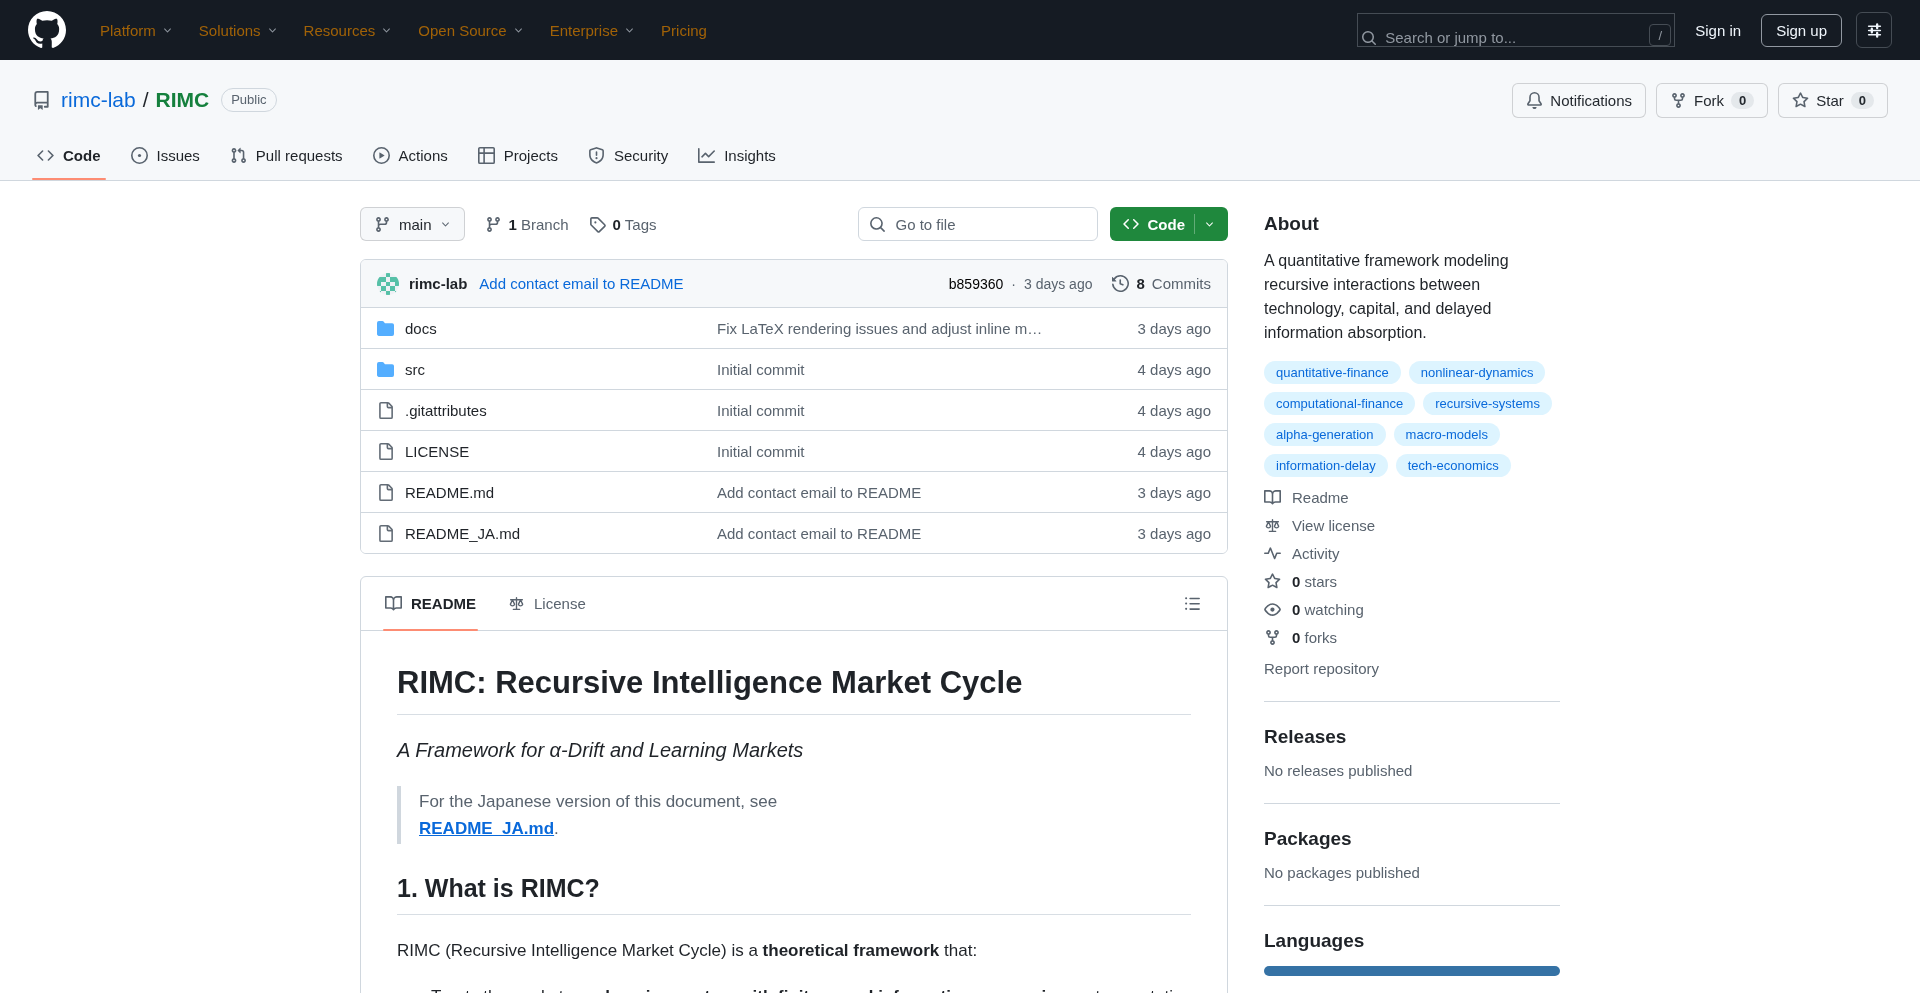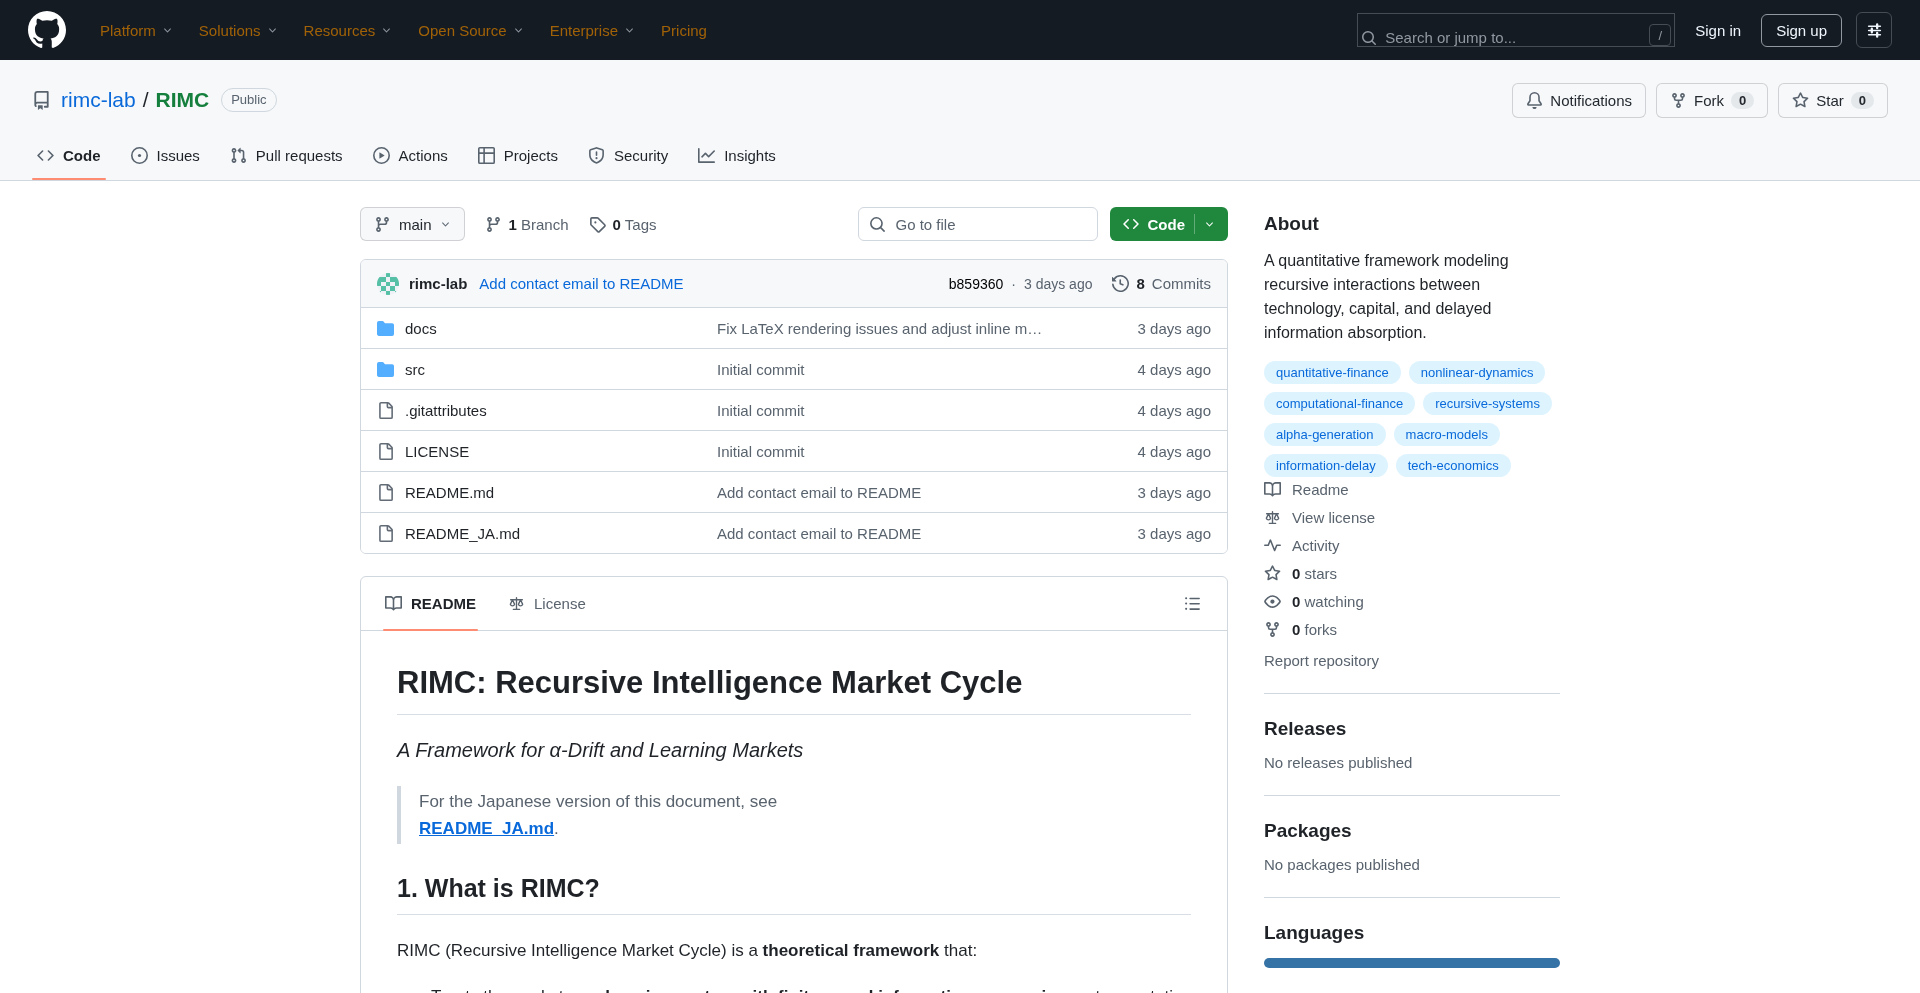--- a/index.html
+++ b/index.html
@@ -150,21 +150,21 @@
     font-size:25px; font-weight:700; margin:30px 0 0; padding-bottom:11px;
     border-bottom:1px solid #d8dee4; color:#1f2328;
   }
   .readme-p { font-size:17px; line-height:1.6; margin:22px 0 0; }
   .readme-ul { margin:18px 0 0; padding-left:34px; }
   .readme-ul li { font-size:17px; line-height:1.6; margin-bottom:10px; }
 
   
   .side-title { font-size:19px; font-weight:700; color:#1f2328; margin:0 0 14px; }
   .about-desc { font-size:16px; line-height:1.5; margin:0 0 16px; color:#1f2328; }
-  .topics { display:flex; flex-wrap:wrap; gap:8px; margin-bottom:4px; }
+  .topics { display:flex; flex-wrap:wrap; gap:8px; margin-bottom:12px; }
   .topic {
     background:#ddf4ff; color:#0969da; border-radius:2em; padding:5px 12px;
     font-size:13px; line-height:1; cursor:pointer;
   }
   .meta-list { list-style:none; margin:0; padding:0; }
   .meta-list li { display:flex; align-items:center; gap:11px; color:#59636e; font-size:15px; margin:0 0 11px; cursor:pointer; }
   .meta-list li b { color:#1f2328; font-weight:600; }
   .report-link { color:#59636e; font-size:15px; margin-top:14px; cursor:pointer; }
   .side-section { border-top:1px solid #d0d7de; margin-top:24px; padding-top:24px; }
   .empty-note { color:#59636e; font-size:15px; margin:0; }

